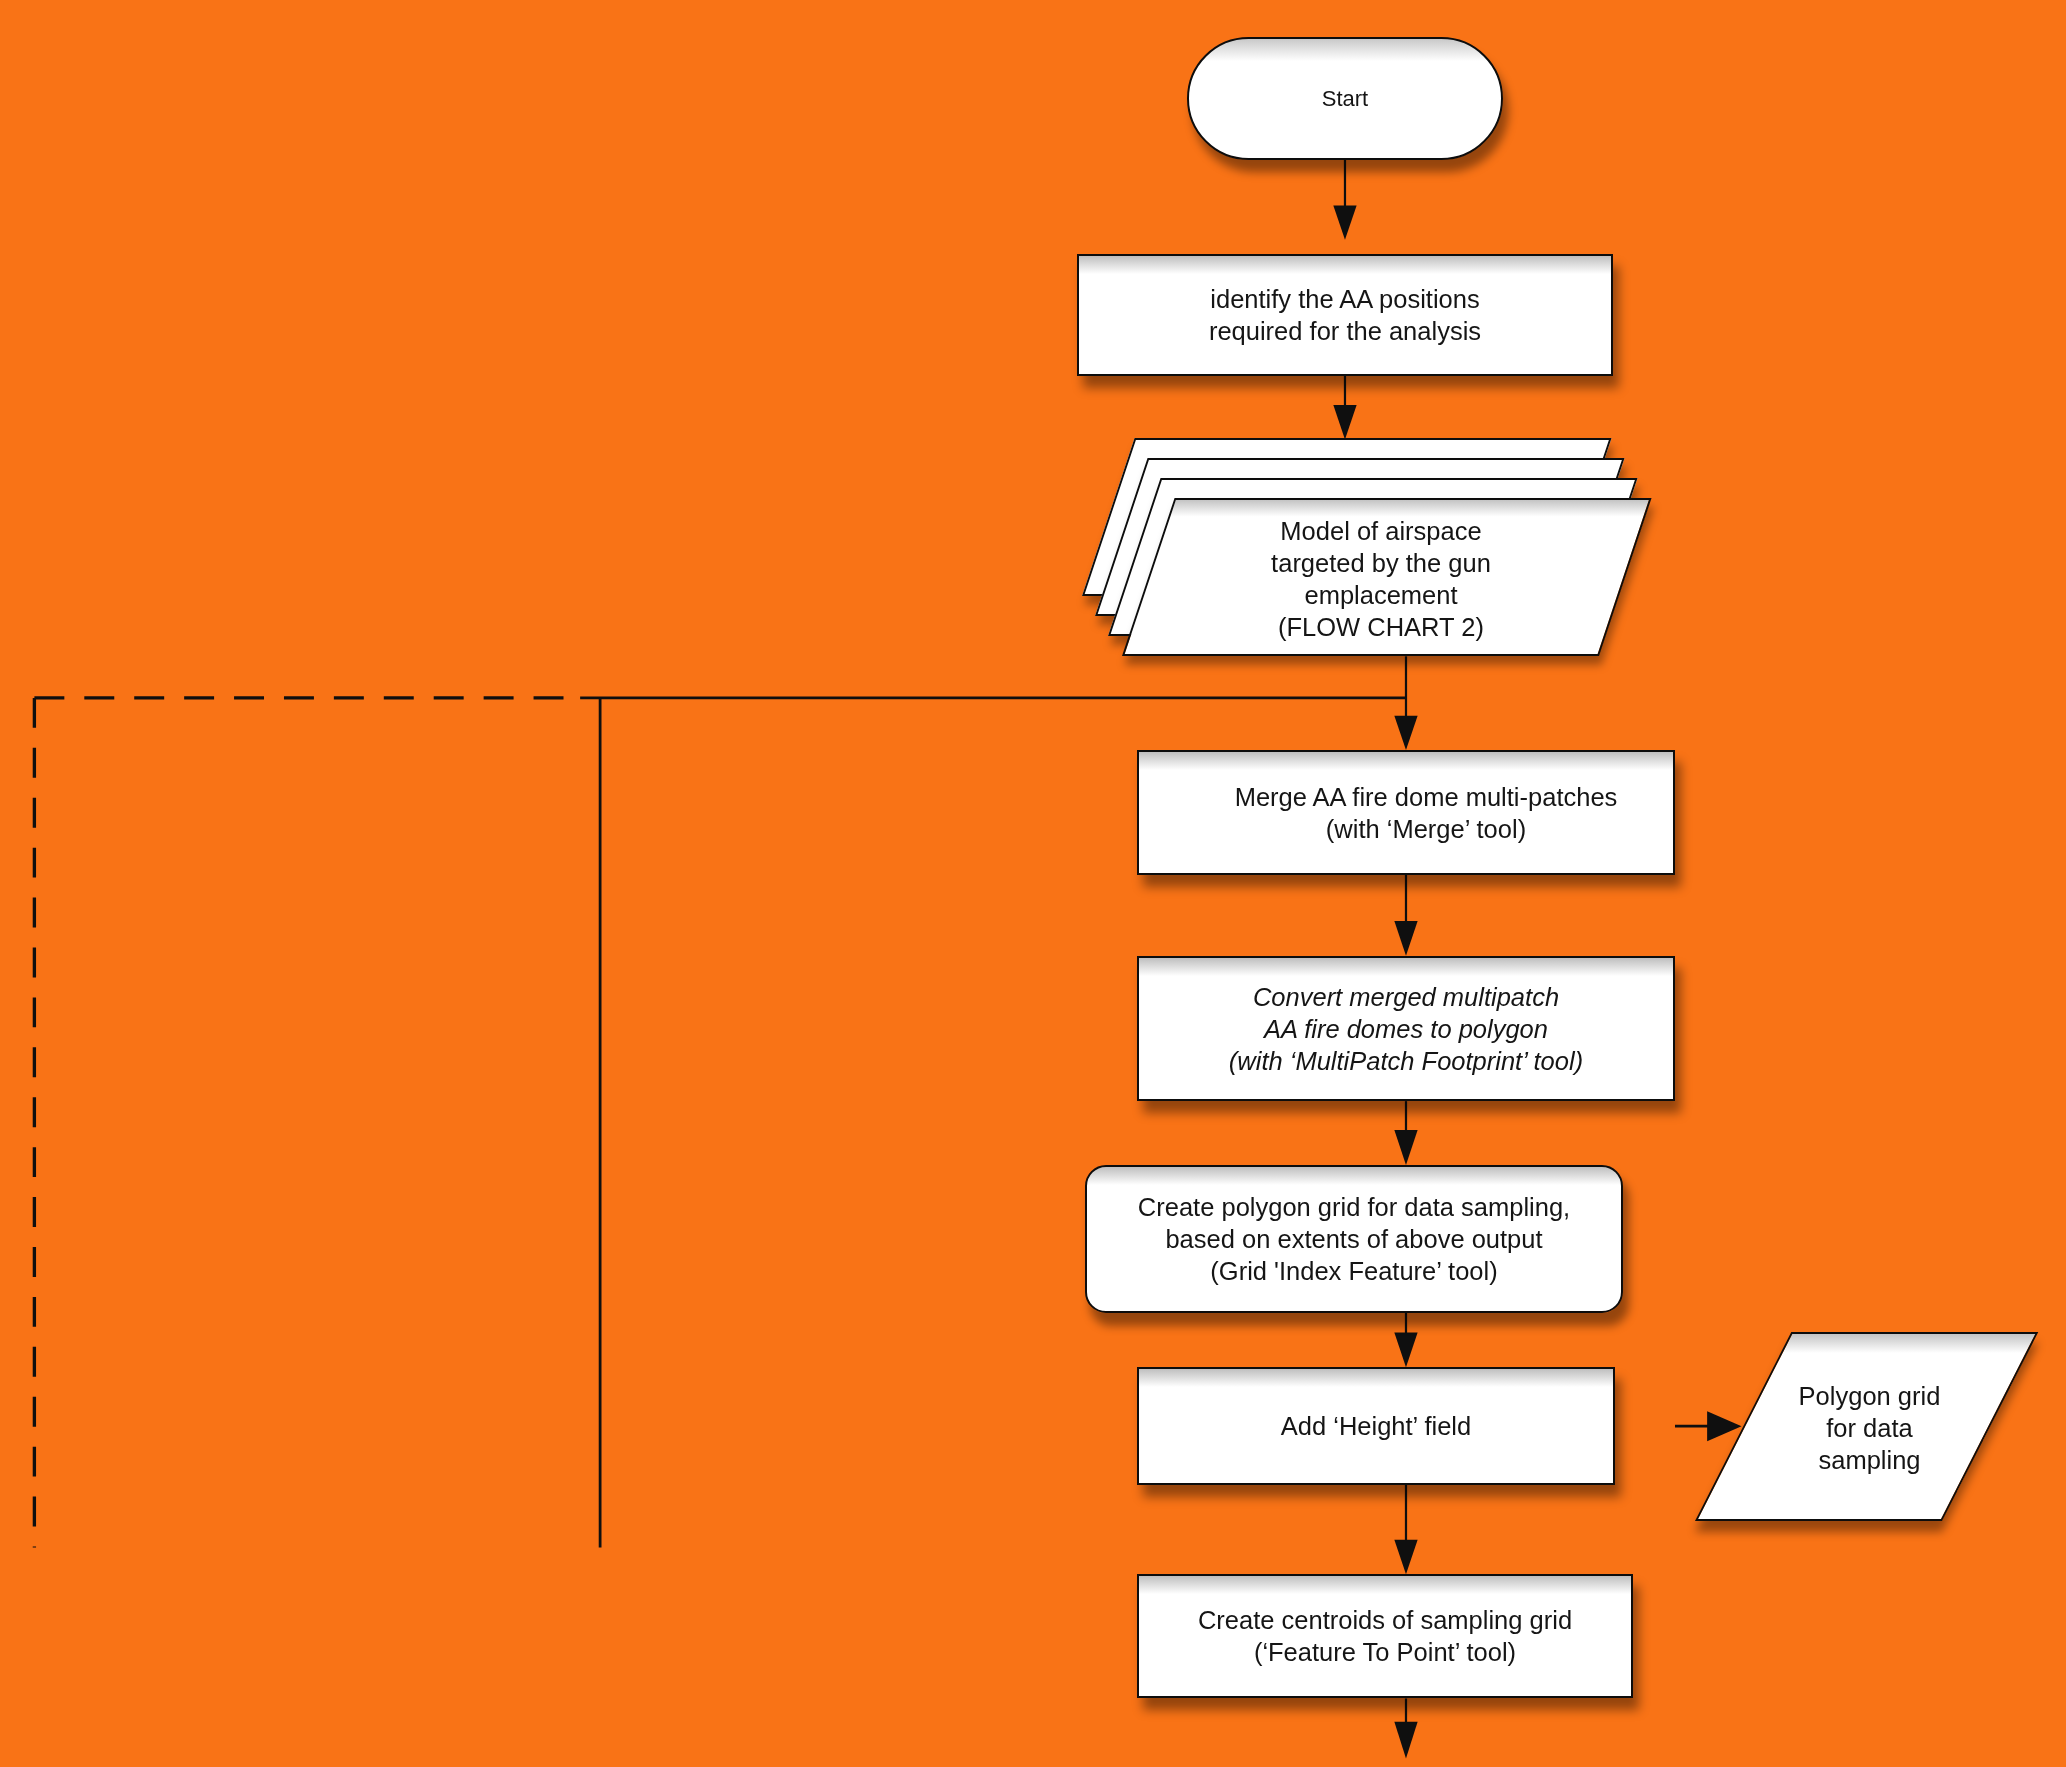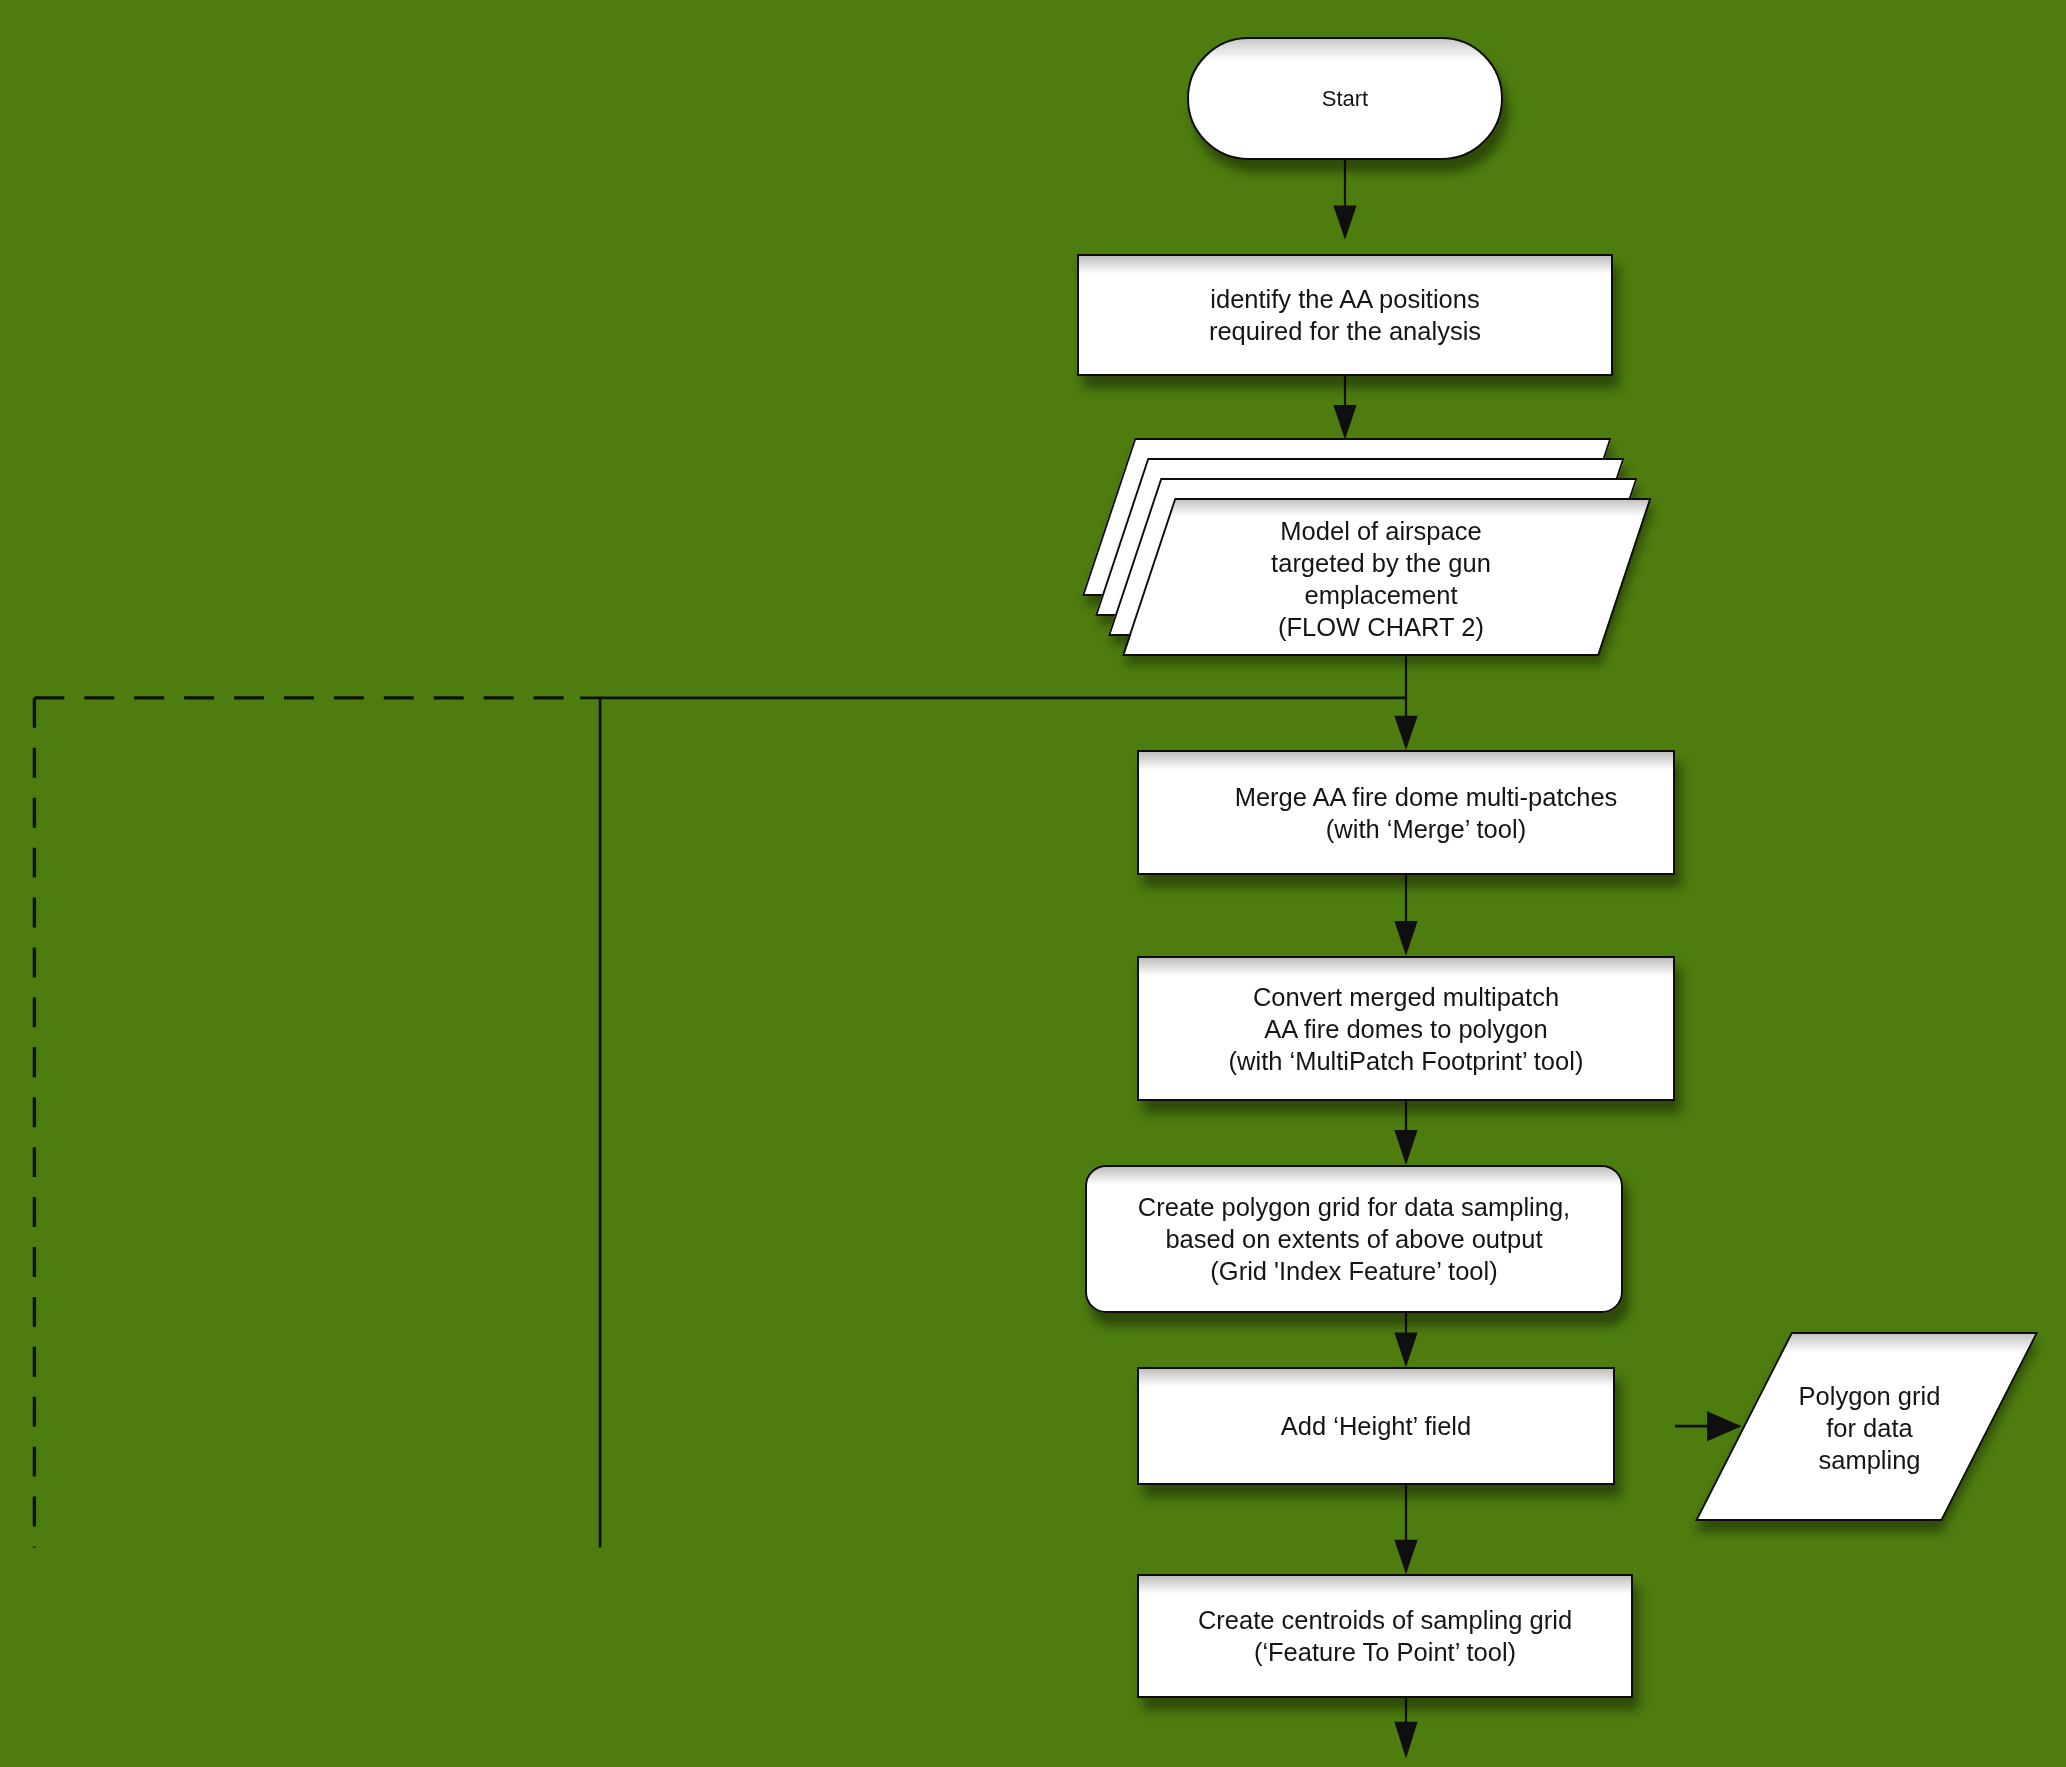--- a/index.html
+++ b/index.html
@@ -4,21 +4,21 @@
 <style>
   html, body {
     margin: 0;
     padding: 0;
     background: #ffffff;
   }
   .canvas {
     position: relative;
     width: 2066px;
     height: 1768px;
-    background: #4d7c0f;
+    background: #f97316;
     font-family: "Liberation Sans", sans-serif;
     color: #151515;
     overflow: hidden;
   }
   svg.wires {
     position: absolute;
     left: 0; top: 0;
     width: 2066px;
     height: 1768px;
   }
@@ -136,21 +136,21 @@
 emplacement
 (FLOW CHART 2)</div>
     </div>
   </div>
 
   <div class="node" style="left:1137px; top:750px; width:538px; height:125px;padding-left:40px;">
     <div class="label">Merge AA fire dome multi-patches
 (with ‘Merge’ tool)</div>
   </div>
 
-  <div class="node" style="left:1137px; top:956px; width:538px; height:145px;">
+  <div class="node" style="left:1137px; top:956px; width:538px; height:145px;font-style:italic;">
     <div class="label">Convert merged multipatch
 AA fire domes to polygon
 (with ‘MultiPatch Footprint’ tool)</div>
   </div>
 
   <div class="node" style="left:1085px; top:1165px; width:538px; height:148px;border-radius:21px;">
     <div class="label">Create polygon grid for data sampling,
 based on extents of above output
 (Grid 'Index Feature’ tool)</div>
   </div>

